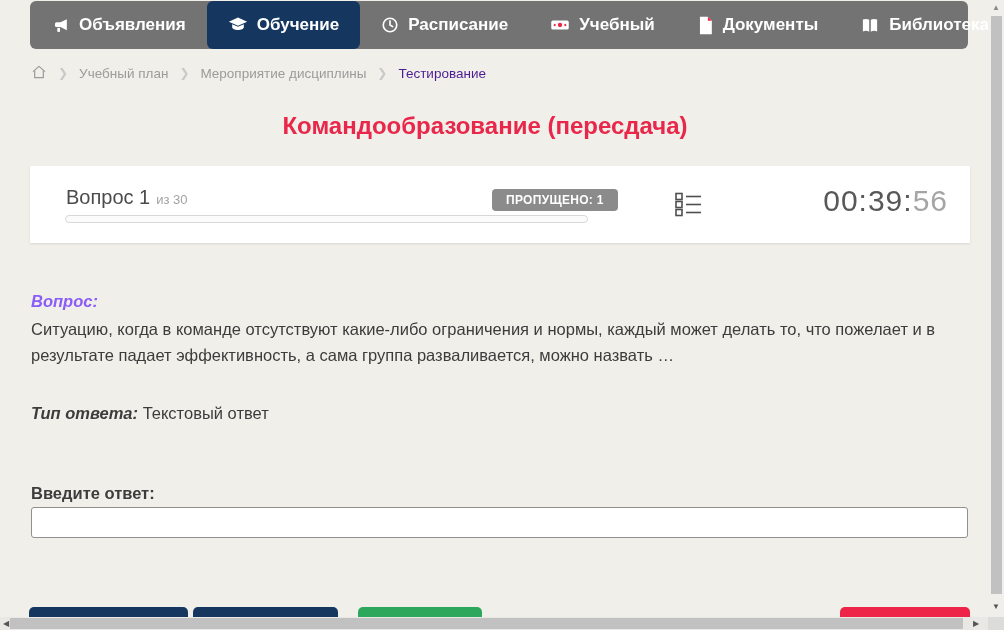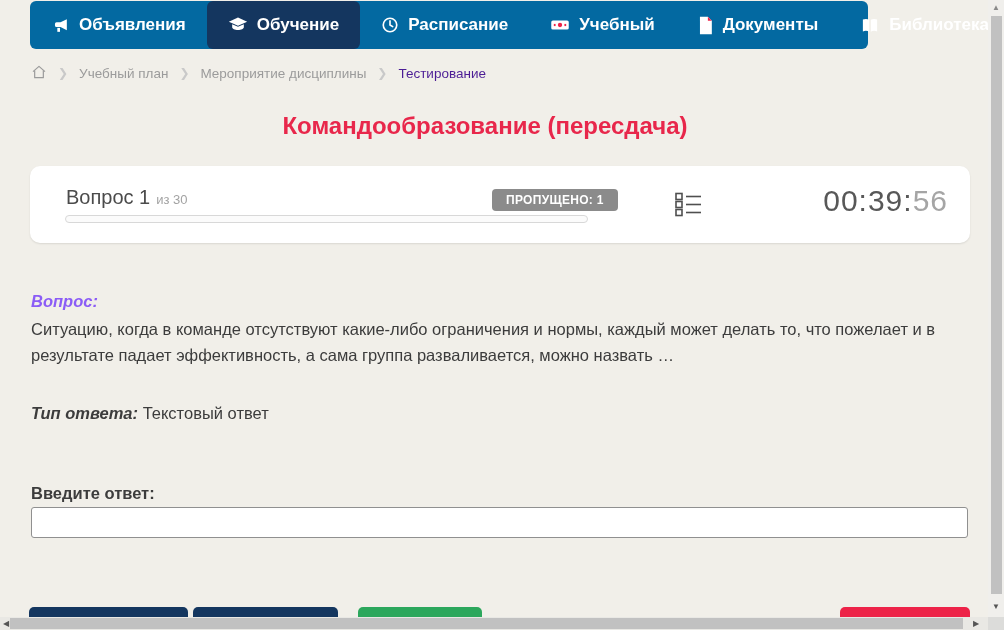--- a/index.html
+++ b/index.html
@@ -6,22 +6,22 @@
   html,body { width:1004px; height:630px; }
   body {
     position:relative; overflow:hidden;
     background:#f1efe9;
     font-family:"Liberation Sans", sans-serif;
     color:#3e3e3e;
   }
 
   
   .navbar {
-    position:absolute; left:30px; top:1px; width:838px; height:48px;
-    background:#0369a1; border-radius:6px;
+    position:absolute; left:30px; top:1px; width:938px; height:48px;
+    background:#737373; border-radius:6px;
     display:flex; align-items:stretch;
   }
   .nav-item {
     display:flex; align-items:center; gap:9px;
     padding:0 21px; cursor:pointer;
     color:#fff; font-weight:bold; font-size:17px; white-space:nowrap;
   }
   .nav-item.active { background:#14365f; border-radius:6px; }
   .nav-item svg { display:block; }
   .nav-chevron { margin-left:2px; }
@@ -39,21 +39,21 @@
   
   .page-title {
     position:absolute; left:0; top:112px; width:970px;
     text-align:center; color:#e8274b;
     font-size:24px; font-weight:bold;
   }
 
   
   .qpanel {
     position:absolute; left:30px; top:166px; width:940px; height:77px;
-    background:#ffffff; box-shadow:0 1px 2px rgba(0,0,0,.10);border-radius:10px;
+    background:#ffffff; box-shadow:0 1px 2px rgba(0,0,0,.10);
   }
   .q-label { position:absolute; left:36px; top:20px; font-size:20px; color:#4b4b4b; }
   .q-of    { font-size:13px; color:#a3a3a3; margin-left:6px; }
   .q-badge {
     position:absolute; left:462px; top:23px;
     background:#8b8b8b; color:#fff;
     font-size:12px; font-weight:bold; letter-spacing:.3px;
     padding:4px 14px; border-radius:4px;
   }
   .q-progress {

